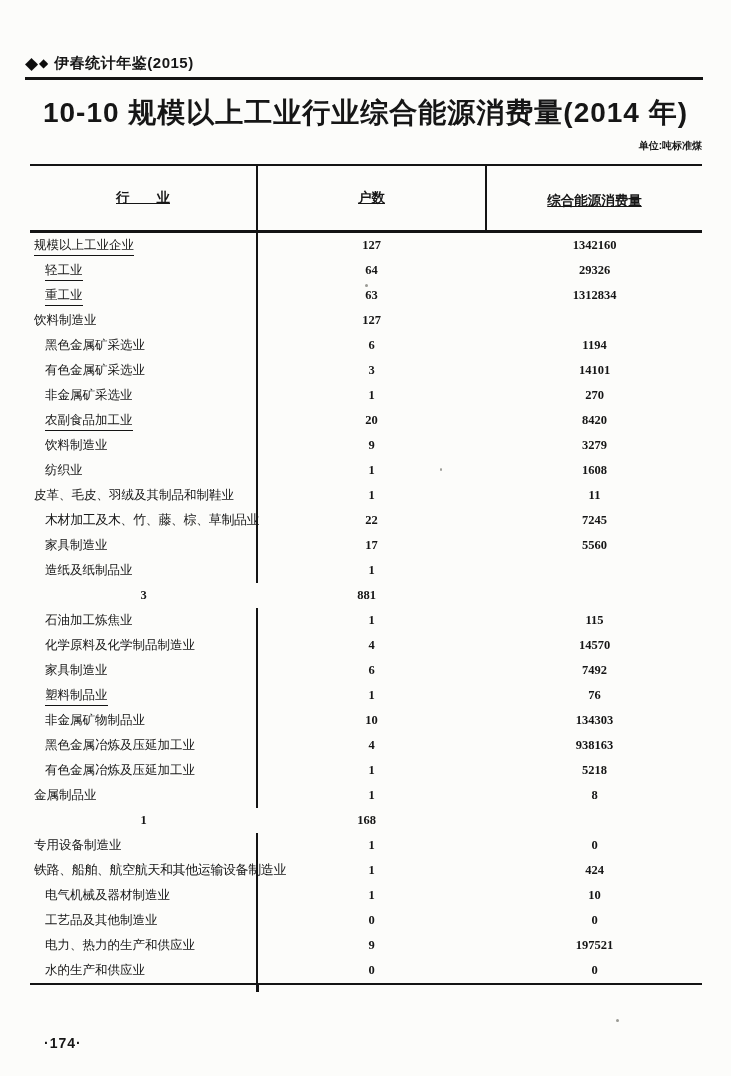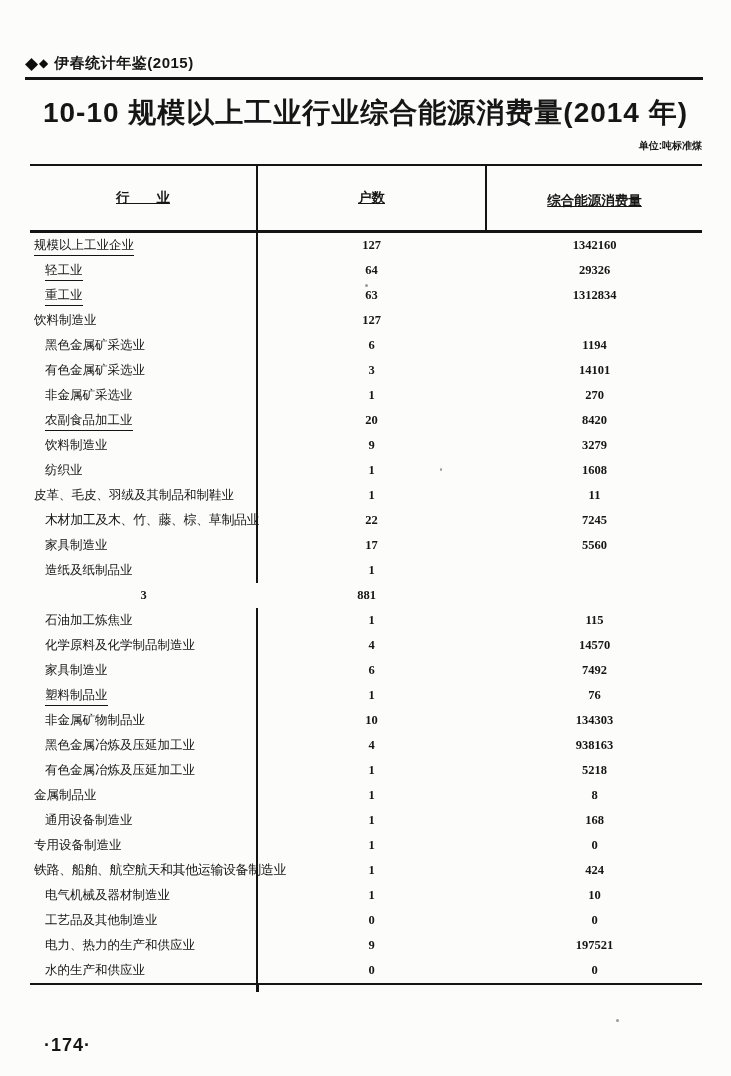--- a/index.html
+++ b/index.html
@@ -115,21 +115,21 @@
     width: 3px;
     height: 9px;
     background: #141414;
   }
 
   
   .page-number {
     position: absolute;
     left: 44px;
     top: 1035px;
-    font-size: 18px;
+    font-size: 14px;
     font-weight: 700;
     letter-spacing: 1px;
   }
 
   
   .speck { position: absolute; background: #9a9a94; border-radius: 50%; }
 </style>
 </head>
 <body>
 
@@ -328,23 +328,20 @@
 
   <div class="trow">
     <div class="cell c1">
       <span class="industry-label indent-0">金属制品业</span>
     </div>
     <div class="cell c2">1</div>
     <div class="cell c3">8</div>
   </div>
 
   <div class="trow">
-    <div class="cell c1">
-      <span class="industry-label indent-1">通用设备制造业</span>
-    </div>
     <div class="cell c2">1</div>
     <div class="cell c3">168</div>
   </div>
 
   <div class="trow">
     <div class="cell c1">
       <span class="industry-label indent-0">专用设备制造业</span>
     </div>
     <div class="cell c2">1</div>
     <div class="cell c3">0</div>

